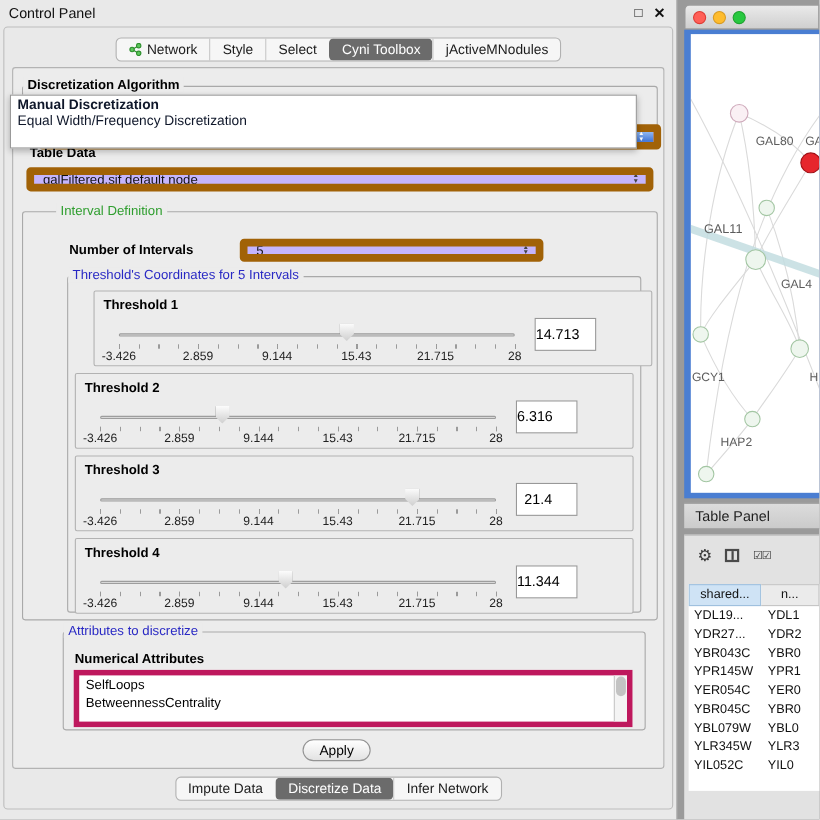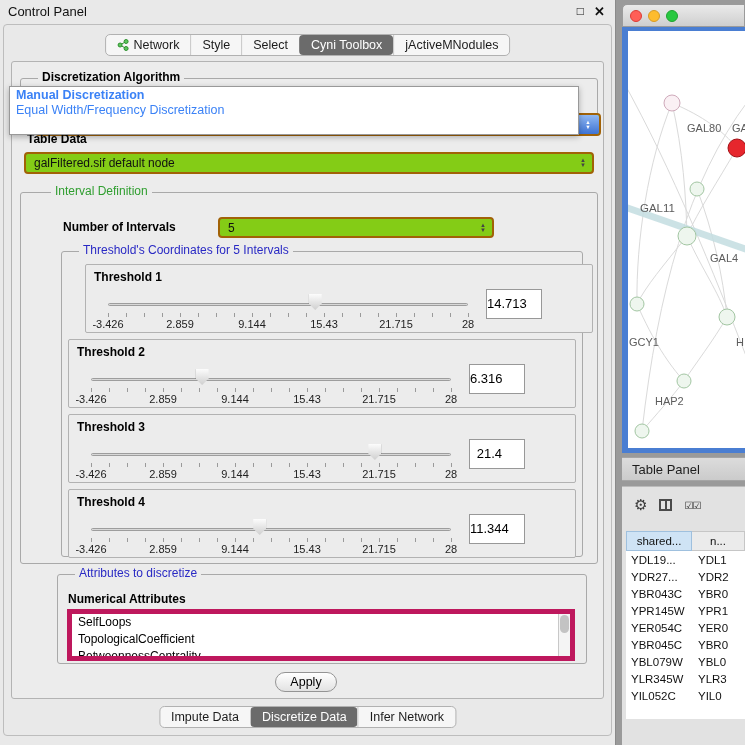--- a/index.html
+++ b/index.html
@@ -21,33 +21,33 @@
           background:#f6f6f6; border:1px solid #b1b1b1; border-radius:5px; }
   .tabs .seg { display:flex; align-items:center; gap:5px; padding:0 11px; font-size:12.5px; color:#1c1c1c; border-left:1px solid #c8c8c8; white-space:nowrap; }
   .tabs .seg:first-child { border-left:0; }
   .tabs .seg.sel { background:#6b6b6b; color:#fff; border-radius:4px; border-left-color:transparent; }
   .top-tabs { top:9px; }
   .bottom-tabs { top:681px; }
 
   .content { position:absolute; left:7px; top:36px; width:593px; height:638px; background:#ececec; border:1px solid #b3b3b3; border-radius:3px; }
 
   .group { position:absolute; border:1px solid #a9a9a9; border-radius:3px; }
-  .gtitle { position:absolute; top:-9px; left:17px; background:#ececec; padding:0 4px; font-size:12px; white-space:nowrap; }
+  .gtitle { position:absolute; top:-9px; left:0; background:#ececec; padding:0 4px; font-size:12px; white-space:nowrap; }
   .gtitle.black { font-weight:bold; color:#000; }
   .gtitle.green { color:#2f9e2f; }
   .gtitle.blue { color:#2929c4; }
 
-  .combo { position:absolute; background:#84cc16; border:2px solid #a16207; border-radius:4px; font-size:12px; color:#111; display:flex; align-items:center; overflow:hidden;justify-content:center; }
+  .combo { position:absolute; background:#c4b5fd; border:7px solid #a16207; border-radius:4px; font-size:12px; color:#111; display:flex; align-items:center; overflow:hidden;justify-content:center; }
   .combo .txt { padding-left:8px; flex:1; white-space:nowrap; overflow:hidden; }
   .combo .spin { display:flex; flex-direction:column; align-items:center; justify-content:center; width:18px; color:#444; font-size:6px; line-height:5px; }
   .combo .cap { width:22px; align-self:stretch; background:linear-gradient(#8fb7f2,#3e73d4); display:flex; flex-direction:column; align-items:center; justify-content:center; color:#fff; font-size:5.5px; line-height:5px; }
 
   .overlay { position:absolute; left:5px; top:61px; width:570px; height:49px; background:#fff; border:1px solid #999; box-shadow:0 2px 6px rgba(0,0,0,.28); z-index:40; }
   .overlay .hint { text-align:center; font-size:12px; color:#bcbcbc; margin-top:2px; }
-  .overlay .opt { font-size:12.5px; color:#3b82f6; padding:1px 0 0 6px; }
+  .overlay .opt { font-size:12.5px; color:#0f172a; padding:1px 0 0 6px; }
   .overlay .opt.b { font-weight:bold; }
 
   .blabel { position:absolute; font-size:12px; font-weight:bold; color:#000; white-space:nowrap; }
 
   .thr { position:absolute; left:6px; width:508px; height:69px; border:1px solid #b2b2b2; background:#ececec; border-radius:2px; }
   .thr .tl { position:absolute; left:8px; top:5px; font-size:12px; font-weight:bold; color:#000; }
   .slider { position:absolute; left:22px; top:28px; width:360px; height:38px; }
   .track { position:absolute; left:0; top:10px; width:100%; height:3px; background:#d8d8d8; border:1px solid #9d9d9d; border-radius:2px; }
   .thumb { position:absolute; top:1px; width:13px; height:16px; background:linear-gradient(#fcfcfc,#cfcfcf);
            clip-path:polygon(0 0,100% 0,100% 60%,50% 100%,0 60%); filter:drop-shadow(0 0 1px rgba(0,0,0,.55)); }
@@ -246,21 +246,20 @@
               <div class="valbox">11.344</div>
             </div>
           </div>
         </div>
 
         <div class="group" style="left:45px; top:512px; width:530px; height:90px;">
           <span class="gtitle blue">Attributes to discretize</span>
           <span class="blabel" style="left:10px; top:17px;">Numerical Attributes</span>
           <div class="listbox">
             <div class="item">SelfLoops</div>
-            <div class="item">TopologicalCoefficient</div>
             <div class="item">BetweennessCentrality</div>
             <div class="sb">
                 <div class="th"></div>
               </div>
           </div>
         </div>
 
         <button class="apply">Apply</button>
       </div>
 

